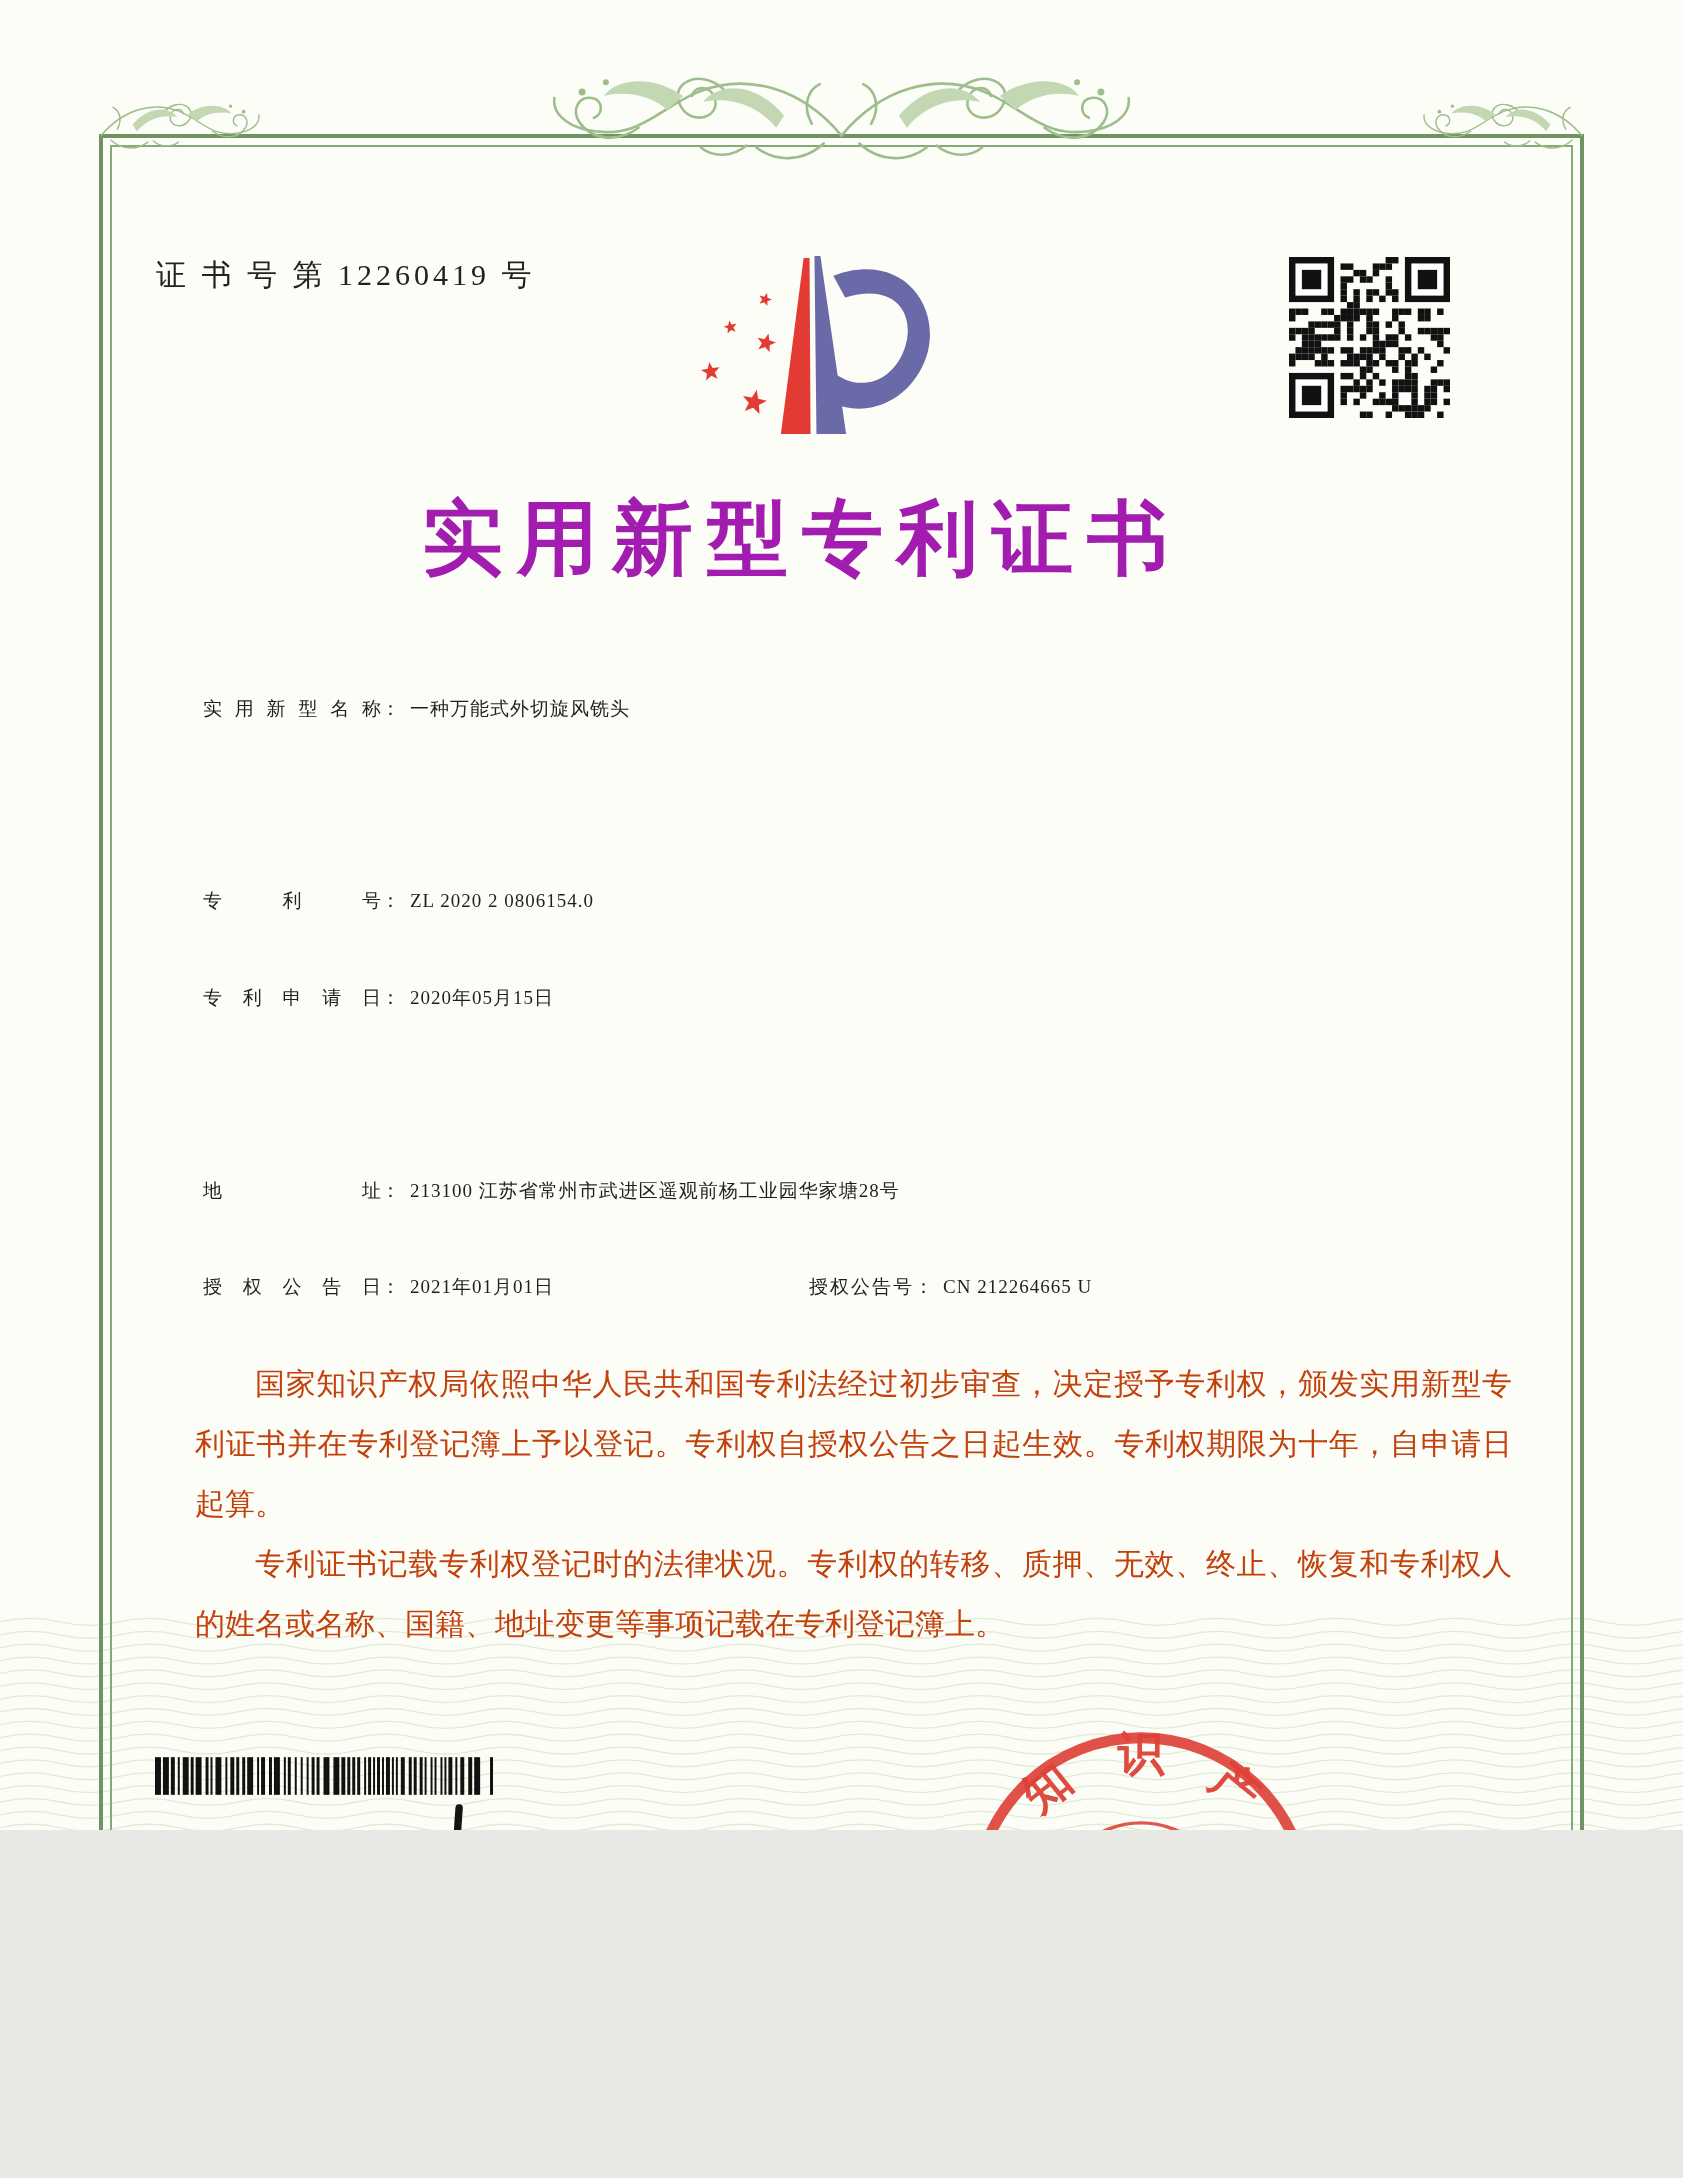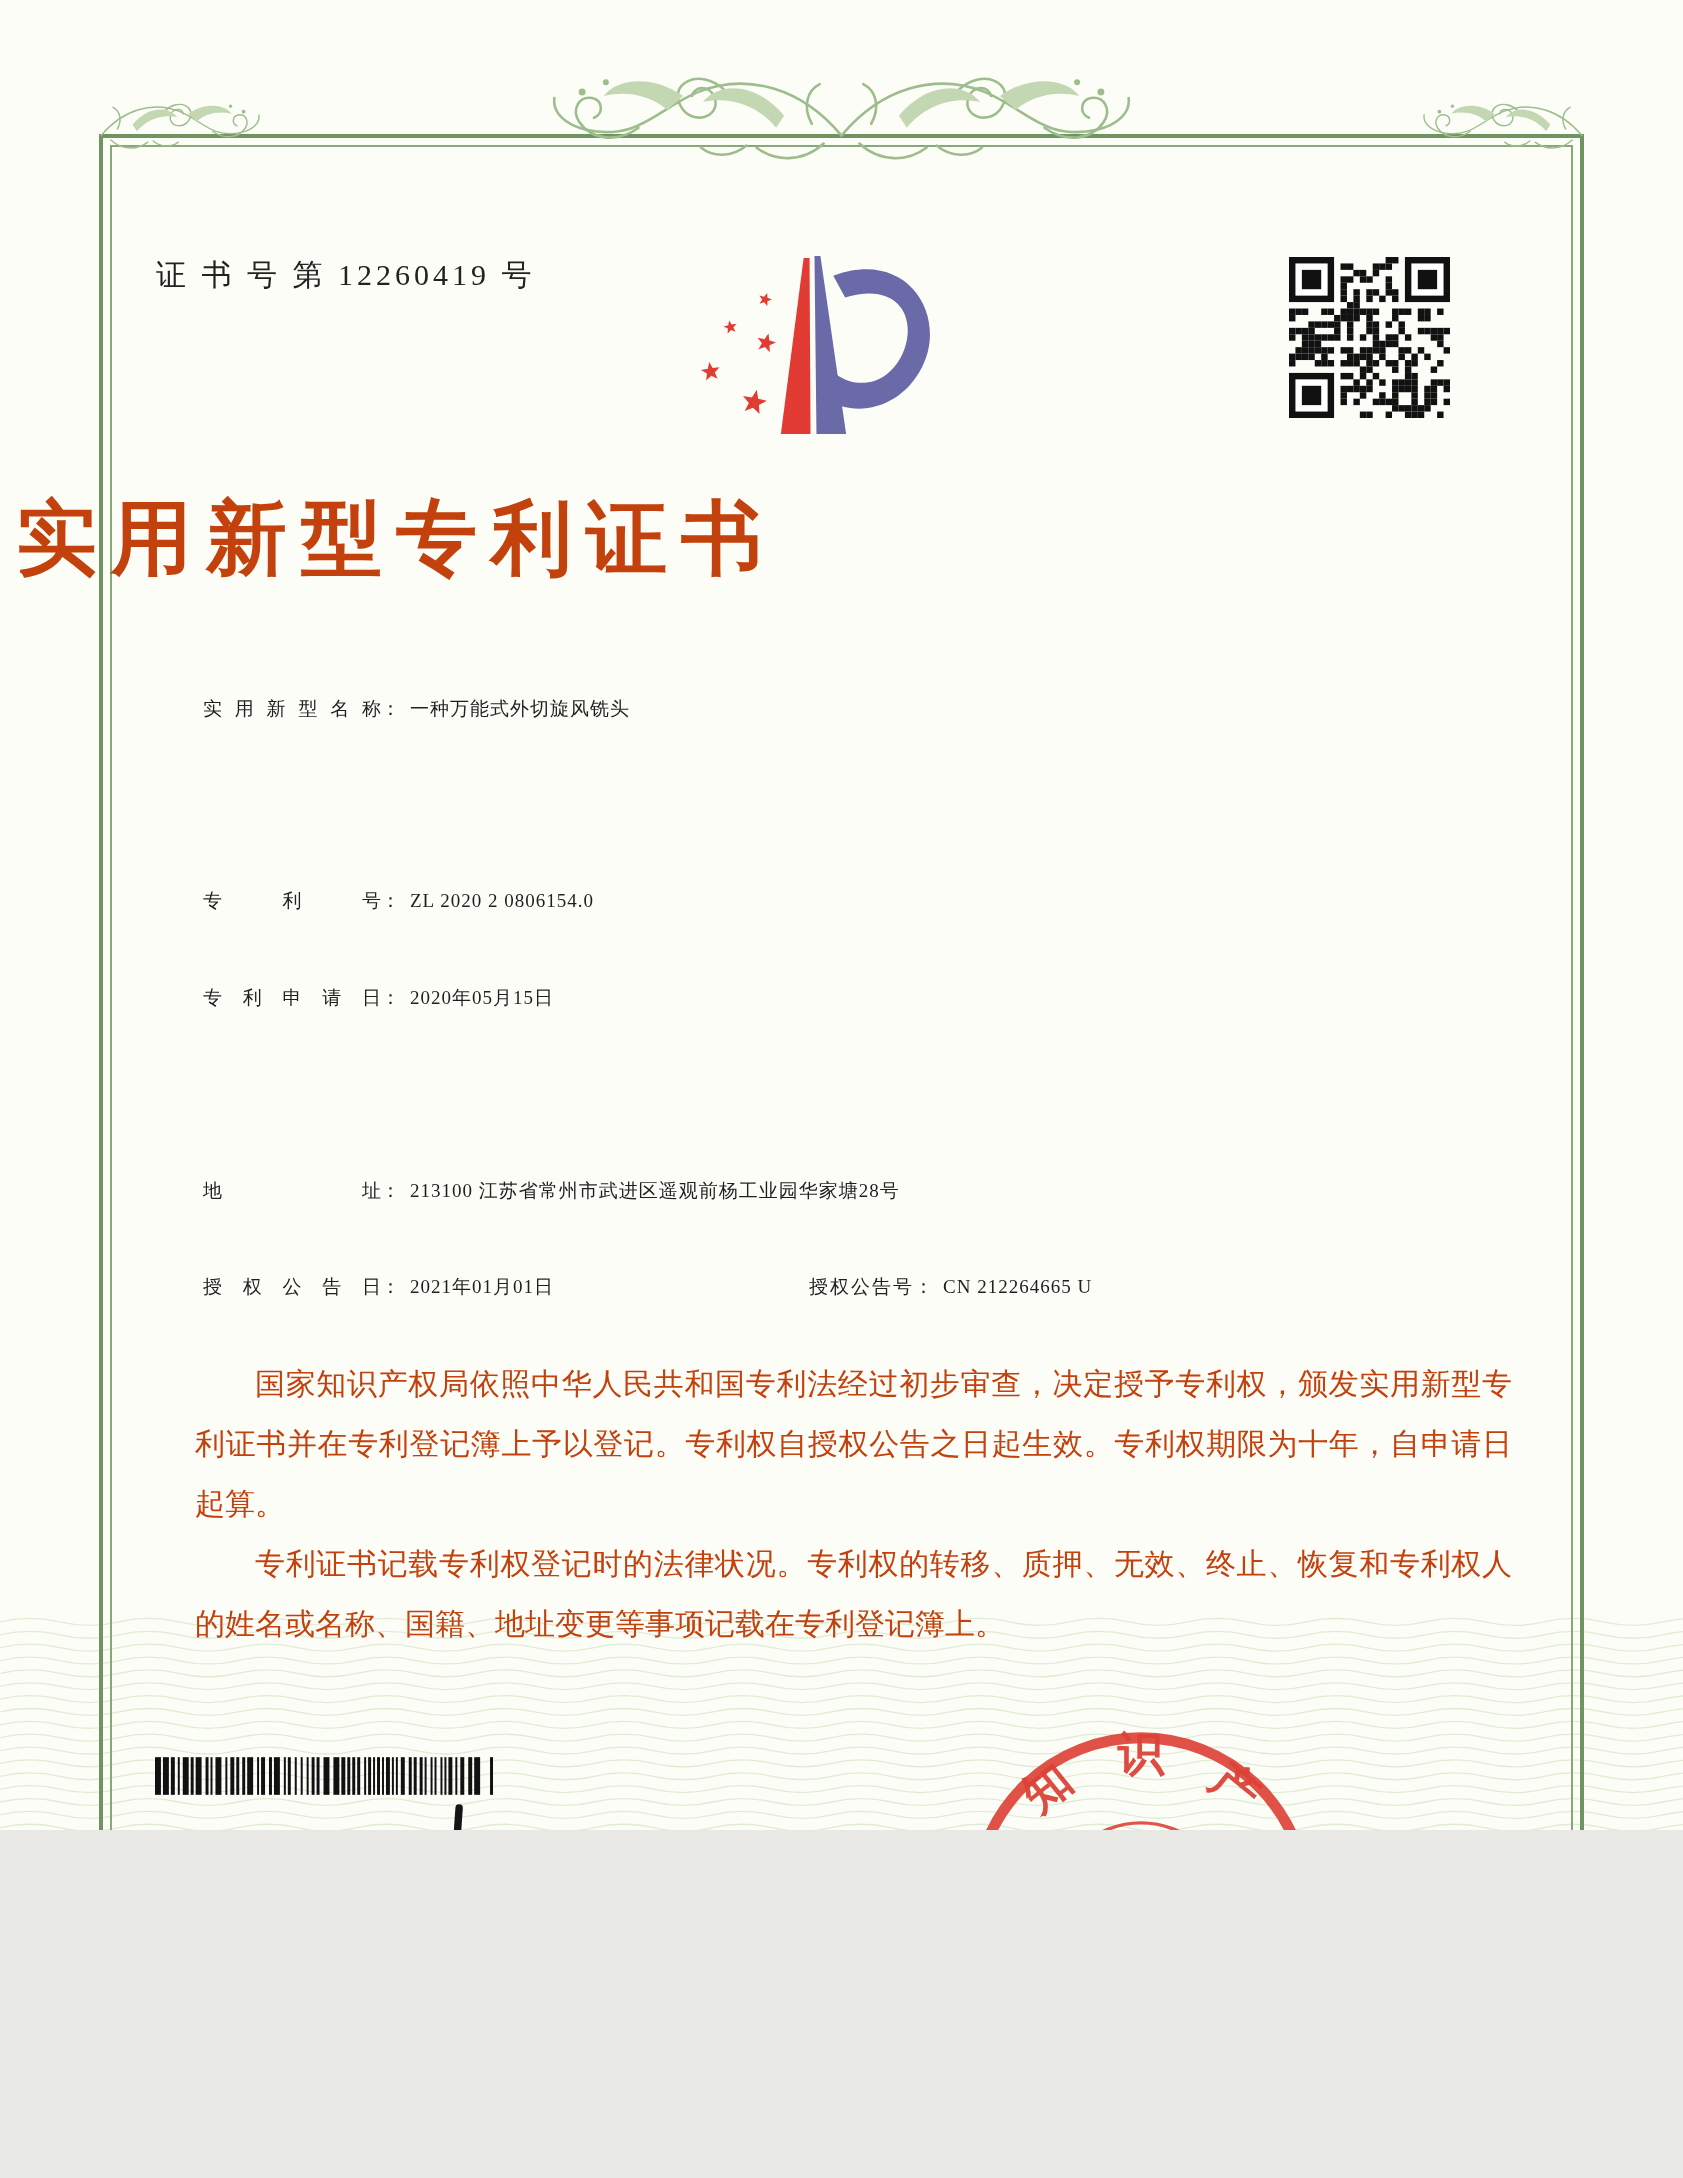--- a/index.html
+++ b/index.html
@@ -20,22 +20,22 @@
   }
   .frame-inner{
     left:110px;top:145px;width:1463px;height:1914px;
     border:2px solid #87a878;box-sizing:border-box;
   }
   .cert-no{
     left:156px;top:255px;font-size:30px;letter-spacing:4px;color:#232220;
     white-space:nowrap;
   }
   .title{
-    left:16px;top:485px;width:1604px;
-    font-size:81px;font-weight:bold;letter-spacing:14px;color:#c2410c;
+    left:0;top:485px;width:1604px;text-align:center;
+    font-size:81px;font-weight:bold;letter-spacing:14px;color:#a21caf;
     white-space:nowrap;
   }
   .field-row{
     left:203px;width:1307px;height:42px;font-size:19px;white-space:nowrap;
   }
   .flabel{
     display:inline-block;width:178px;
     text-align:justify;text-align-last:justify;
     vertical-align:top;
   }

